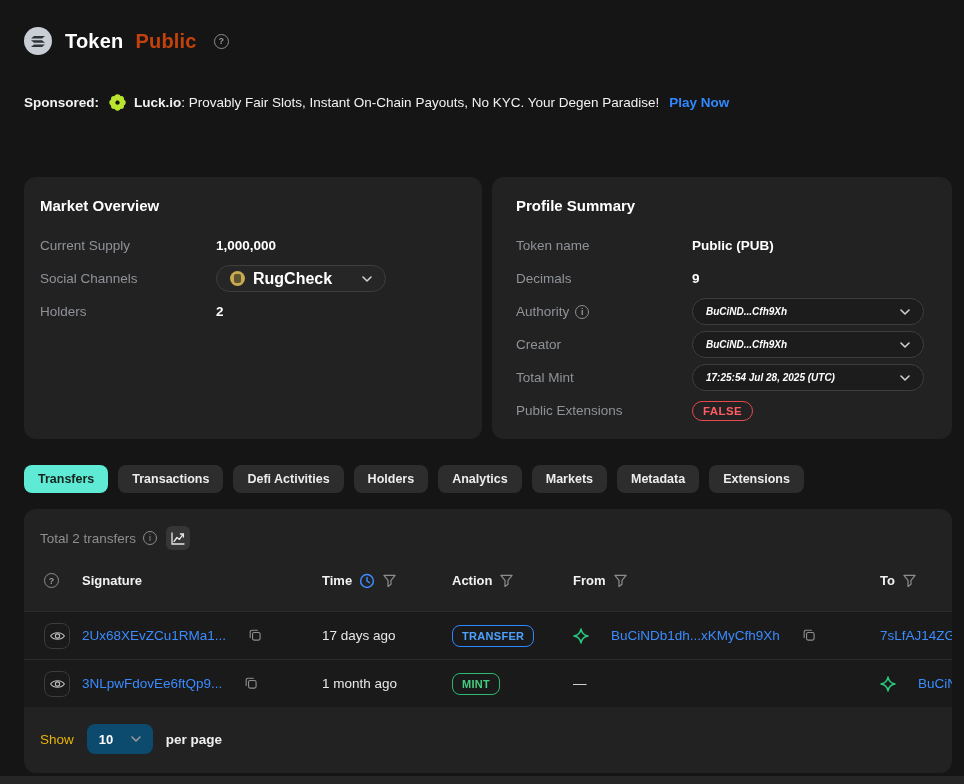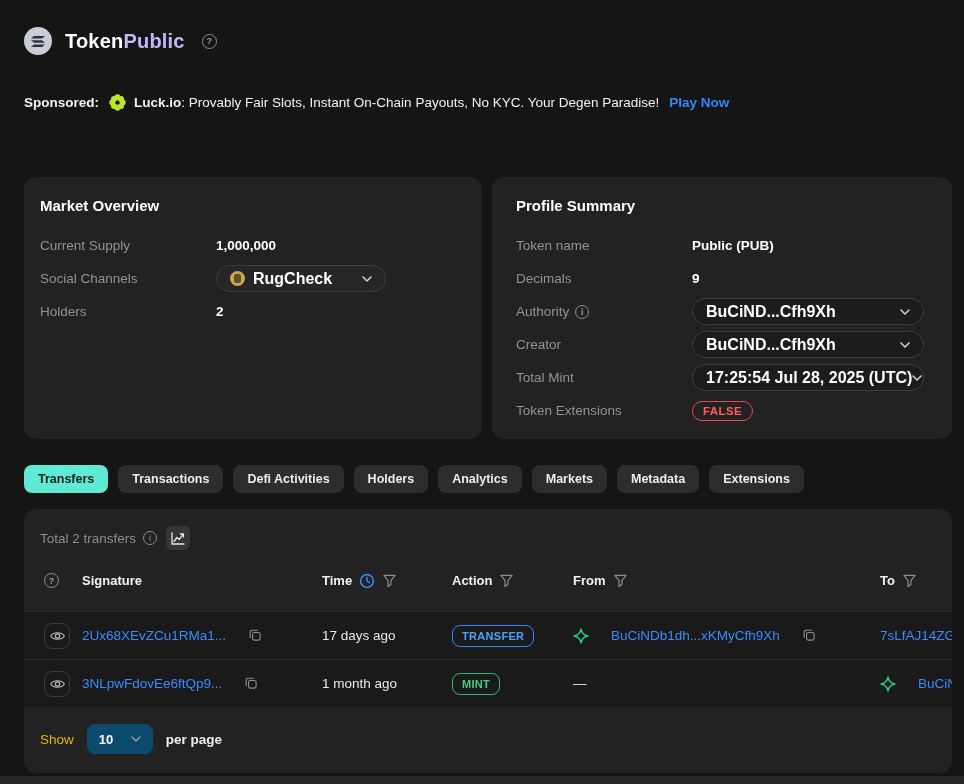--- a/index.html
+++ b/index.html
@@ -7,21 +7,21 @@
   .page {
     position:relative; width:964px; height:784px; overflow:hidden;
     background:#151515; color:#e9e9e9;
     font-family:"Liberation Sans", sans-serif; font-size:13.5px;
   }
   
   .hdr { display:flex; align-items:center; gap:13px; padding:27px 24px 0 24px; }
   .token-avatar { width:28px; height:28px; border-radius:50%; background:#c9ced6;
     display:flex; align-items:center; justify-content:center; flex:none; }
   .page-title { font-size:20px; font-weight:bold; color:#ffffff; letter-spacing:.2px; }
-  .page-title .muted { color:#c4b5fd; margin-left:0; }
+  .page-title .muted { color:#c2410c; margin-left:12px; }
   .qcircle { display:inline-flex; width:15px; height:15px; border:1.3px solid #8d8d8d; border-radius:50%;
     color:#9a9a9a; font-size:9px; font-weight:bold; align-items:center; justify-content:center; flex:none; }
   .hdr .qcircle { margin-left:4px; }
   
   .sponsored { display:flex; align-items:center; gap:6px; margin:39px 24px 0 24px; font-size:13.5px; color:#f2f2f2; white-space:nowrap; }
   .sponsored .b { font-weight:bold; }
   .sponsored .flower { margin:0 2px 0 4px; display:inline-flex; }
   .sponsored .cta { font-weight:bold; color:#2f88ff; margin-left:4px; cursor:pointer; }
   
   .cards { display:flex; gap:10px; margin:66px 12px 0 24px; }
@@ -33,21 +33,21 @@
   .krow .k { width:176px; flex:none; color:#8f9398; display:flex; align-items:center; gap:6px; }
   .krow .v { color:#ffffff; font-weight:600; }
   .pill-select { display:inline-flex; align-items:center; gap:8px; height:27px; padding:0 13px;
     background:#262626; border:1px solid #3e3e3e; border-radius:14px; cursor:pointer; }
   .pill-select .lbl { font-size:16px; font-weight:bold; color:#ffffff; }
   .rug-ic { width:15px; height:15px; border-radius:50%; background:#c7a94e; position:relative; flex:none; }
   .rug-ic::after { content:""; position:absolute; left:4px; top:3px; width:7px; height:9px;
     background:#5d5330; border-radius:2px; }
   .dd-select { width:232px; height:27px; display:flex; align-items:center; justify-content:space-between;
     padding:0 13px; background:#1c1c1c; border:1px solid #3e3e3e; border-radius:14px; cursor:pointer; }
-  .dd-select .lbl { font-size:16px; font-weight:bold; color:#ffffff; white-space:nowrap; }
+  .dd-select .lbl { font-size:10px; font-weight:bold; color:#ffffff; white-space:nowrap;font-style:italic; }
   .badge-false { display:inline-block; border:1px solid #e5484d; color:#ff5c64; border-radius:11px;
     padding:3px 10px; font-size:11.5px; font-weight:bold; letter-spacing:.4px; }
   .chev { flex:none; display:inline-flex; }
   
   .tabs { display:flex; gap:10px; margin:26px 24px 0 24px; }
   .tab { height:28px; display:inline-flex; align-items:center; padding:0 14px; border-radius:8px;
     background:#2d2d2d; color:#ececec; font-size:12.5px; font-weight:bold; cursor:pointer; white-space:nowrap; }
   .tab.active { background:#5eead4; color:#15241d; }
   
   .tablecard { position:relative; margin:16px 24px 0 24px; width:928px; height:264px;
@@ -190,21 +190,21 @@
         <span class="dd-select">
           <span class="lbl">17:25:54 Jul 28, 2025 (UTC)</span>
           <span class="chev">
             <svg width="10" height="6" viewBox="0 0 10 6">
                 <path d="M1 1 L5 5 L9 1" stroke="#cfcfcf" stroke-width="1.6" fill="none" stroke-linecap="round" stroke-linejoin="round"></path>
               </svg>
           </span>
         </span>
       </div>
       <div class="krow">
-        <span class="k">Token Extensions</span>
+        <span class="k">Public Extensions</span>
         <span class="badge-false">FALSE</span>
       </div>
     </div>
   </div>
 
   <div class="tabs">
     <span class="tab active">Transfers</span>
     <span class="tab">Transactions</span>
     <span class="tab">Defi Activities</span>
     <span class="tab">Holders</span>

